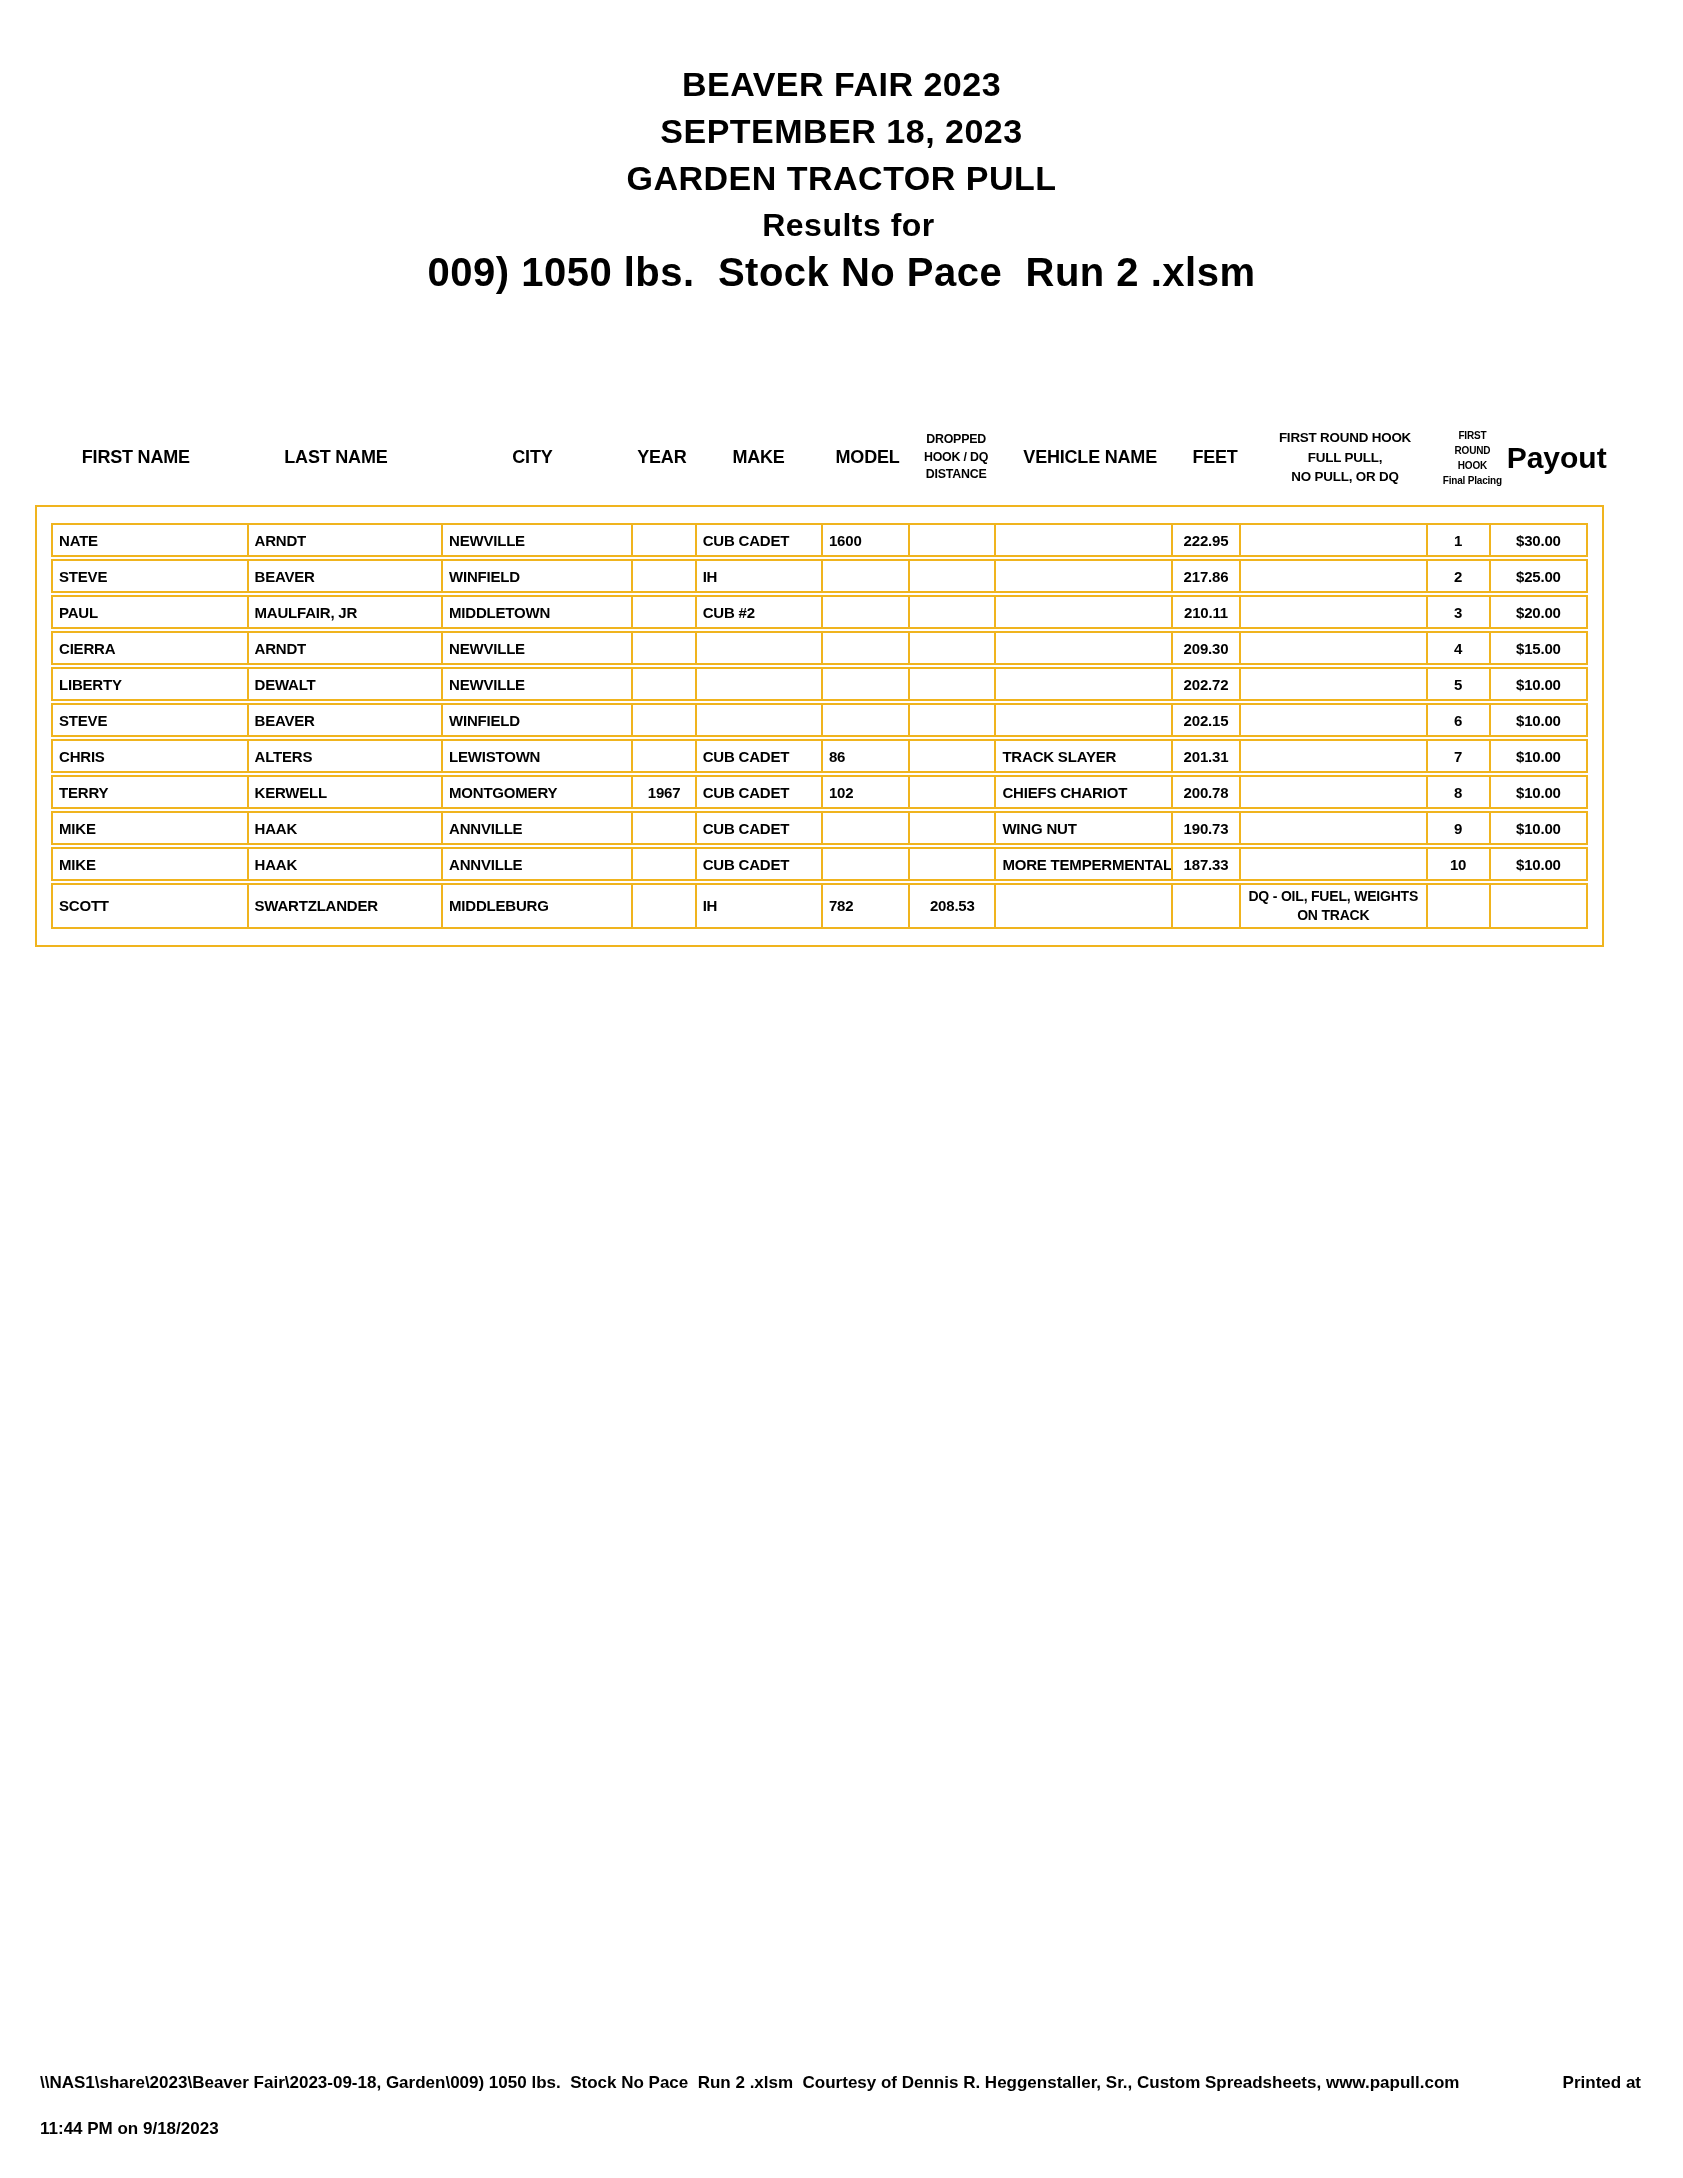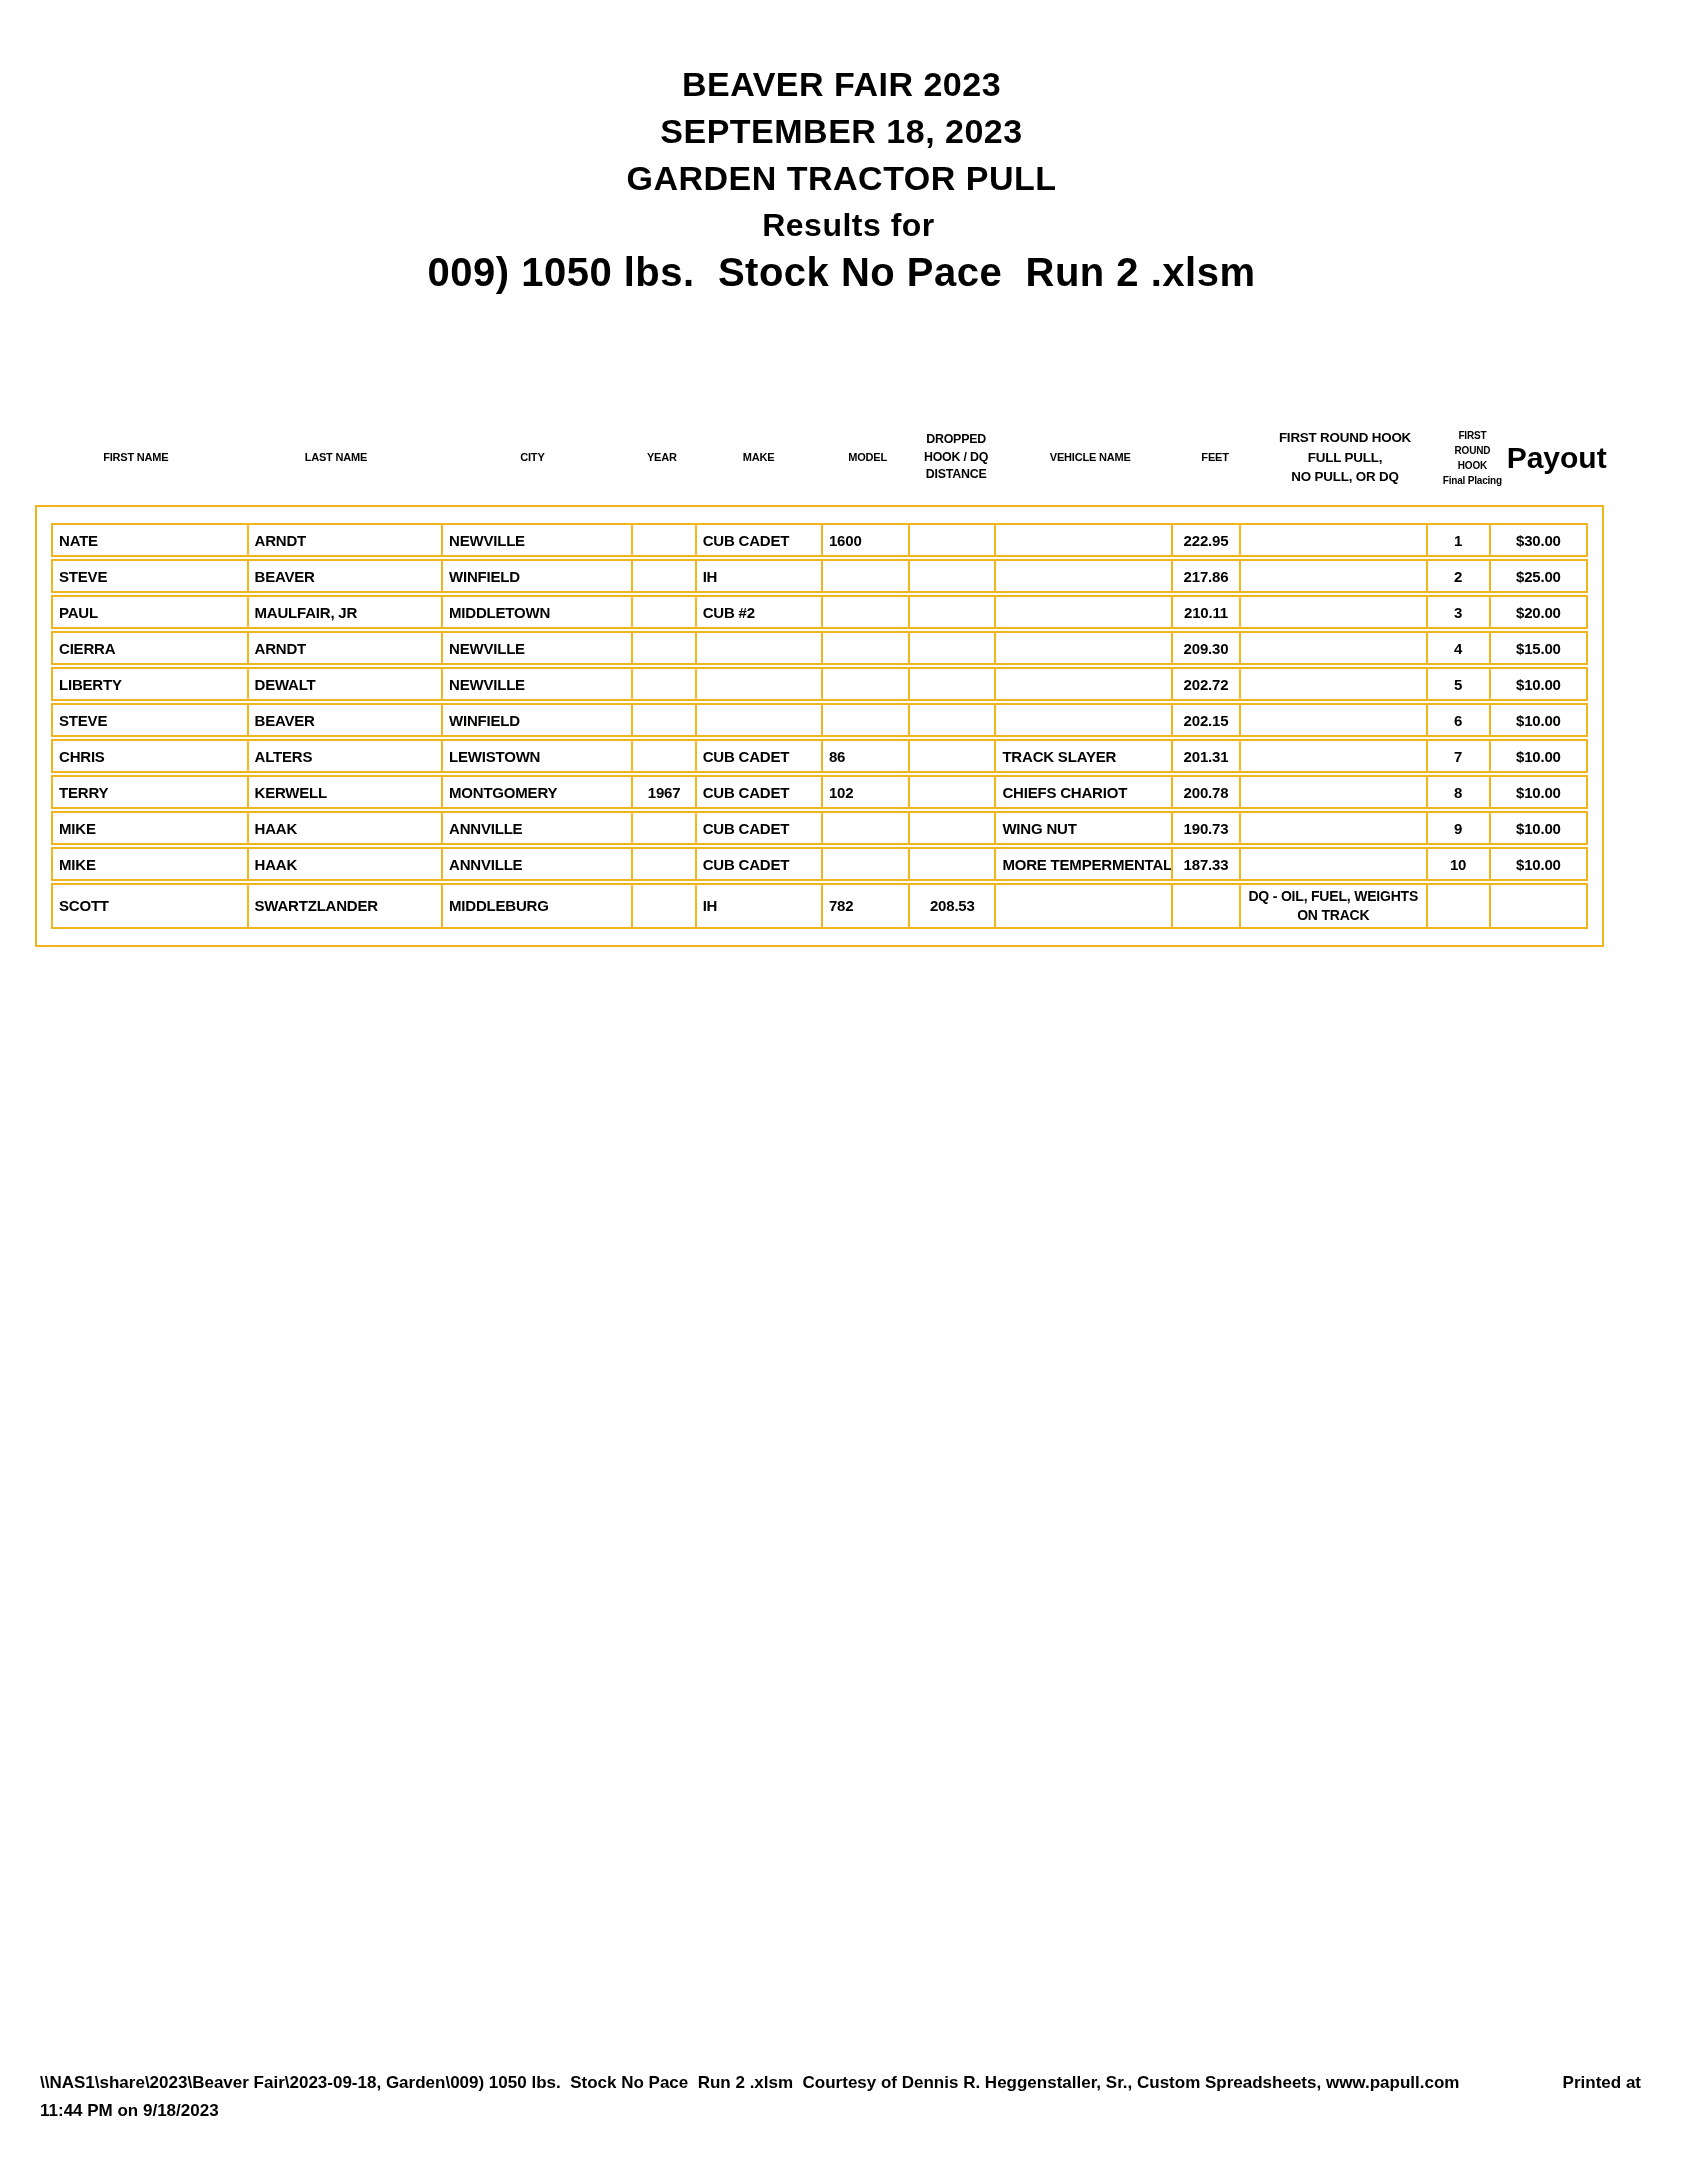--- a/index.html
+++ b/index.html
@@ -36,21 +36,21 @@
   col.c5  { width: 126px; }
   col.c6  { width: 87px;  }
   col.c7  { width: 86px;  }
   col.c8  { width: 176px; }
   col.c9  { width: 68px;  }
   col.c10 { width: 186px; }
   col.c11 { width: 63px;  }
   col.c12 { width: 97px;  }
 
   .head-table th {
-    font-size: 11px;
+    font-size: 18px;
     font-weight: 700;
     text-align: center;
     vertical-align: middle;
     white-space: pre-line;
     line-height: 1.45;
     height: 81px;
     padding: 0 2px 6px 2px;
     letter-spacing: -0.2px;
   }
   .head-table th:nth-child(7)  { font-size: 12.4px; }
@@ -86,21 +86,21 @@
   .data-table td:nth-child(12) { text-align: center; }
   .data-table td:nth-child(10) { text-align: center; font-size: 14px; line-height: 1.35; padding: 2px 4px; }
   .data-table td:nth-child(8)  { padding-right: 2px; white-space: nowrap; margin-top: 24px; }
 
   
   .footer {
     position: absolute; left: 40px; right: 42px; top: 2073px;
     font-size: 17px; font-weight: 700;
   }
   .footer-line1 { display: flex; justify-content: space-between; white-space: pre-wrap; }
-  .footer-line2 { margin-top: 8px; white-space: pre-wrap; }
+  .footer-line2 { margin-top: 26px; white-space: pre-wrap; }
 </style>
 </head>
 <body>
 
 <div class="page">
 
   <div class="title-block">
     <div class="title-line t-main">BEAVER FAIR 2023</div>
     <div class="title-line t-main">SEPTEMBER 18, 2023</div>
     <div class="title-line t-main">GARDEN TRACTOR PULL</div>

